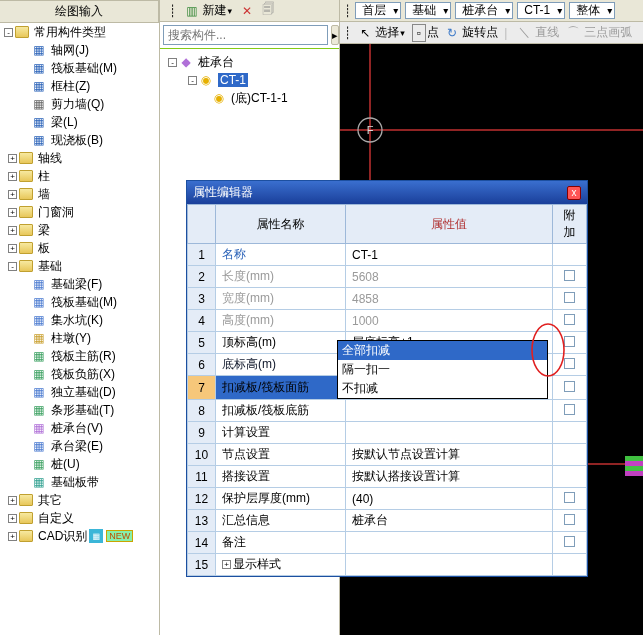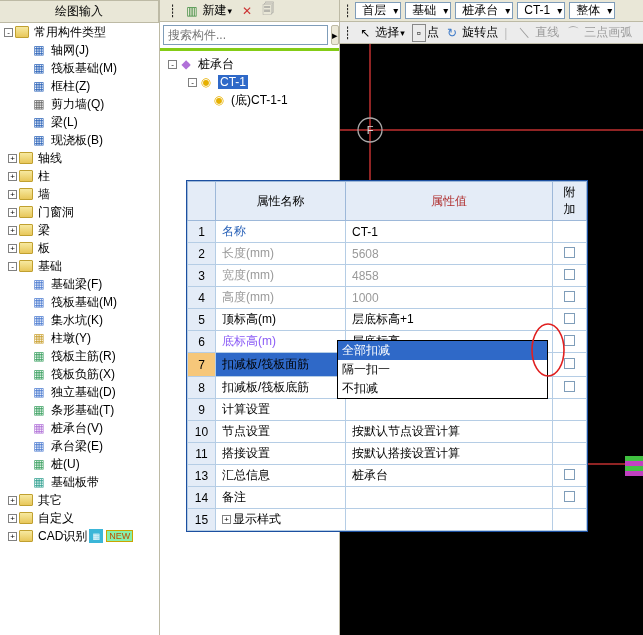--- a/index.html
+++ b/index.html
@@ -11,21 +11,21 @@
   .tree-area { overflow:auto; height:580px; }
   .tree-node { display:flex; align-items:center; height:18px; padding-left:4px; white-space:nowrap; }
   .tree-node span.lbl { margin-left:3px; }
   .sq { width:9px; height:9px; border:1px solid #808080; font-size:8px; line-height:7px; text-align:center; margin-right:2px; color:#000; }
   .folder { width:14px; height:12px; background:linear-gradient(#f7e9a0,#e8c75a); border:1px solid #c0a030; border-radius:1px; margin-right:2px; }
   .cicon { width:14px; height:14px; display:flex; align-items:center; justify-content:center; margin-right:2px; }
   .ind { display:inline-block; }
 
   .mid-pane { position:absolute; left:160px; top:0; width:180px; height:635px; background:#fff; border-right:1px solid #bdbaa5; }
   .mid-toolbar { height:22px; background:#e9e7d7; display:flex; align-items:center; padding:0 4px; border-bottom:1px solid #bdbaa5; }
-  .search-row { display:flex; padding:3px; border-bottom:3px solid #84cc16; }
+  .search-row { display:flex; padding:3px; border-bottom:1px solid #84cc16; }
   .search-row input { flex:1; border:1px solid #7f9db9; padding:2px 4px; font-size:12px; color:#999; }
   .search-row .go { width:18px; height:20px; margin-left:3px; background:#ece9d8; border:1px solid #bdbaa5; border-radius:2px; display:flex; align-items:center; justify-content:center; font-size:11px; }
   .mid-tree { padding:4px 0; }
   .top-toolbar { position:absolute; left:340px; top:0; right:0; height:22px; background:#e9e7d7; border-bottom:1px solid #bdbaa5; display:flex; align-items:center; padding:0 4px; }
   .top-toolbar2 { position:absolute; left:340px; top:22px; right:0; height:22px; background:#ececec; border-bottom:1px solid #bdbaa5; display:flex; align-items:center; padding:0 4px; }
   .combo { background:#fff; border:1px solid #7f9db9; padding:0 14px 0 6px; height:17px; line-height:15px; font-size:12px; margin-right:4px; position:relative; }
   .combo:after { content:"▾"; position:absolute; right:2px; top:0; font-size:10px; color:#000; }
   .btn-ico { padding:0 4px; height:18px; display:flex; align-items:center; margin:0 1px; }
   .grey { color:#9a9a9a; }
 
@@ -291,20 +291,24 @@
   <span class="btn-ico" style="margin-left:4px;color:#3a78c8;">↻</span>
   <span>旋转点</span>
   <span style="margin:0 6px;color:#bbb;">|</span>
   <span class="btn-ico grey">＼</span>
   <span class="grey">直线</span>
   <span class="btn-ico grey" style="margin-left:4px;">⌒</span>
   <span class="grey">三点画弧</span>
 </div>
 
 <div class="prop-dialog">
+  <div class="prop-title">
+    <span>属性编辑器</span>
+    <span class="xbtn">x</span>
+  </div>
   <table class="prop-table">
     <thead>
         <tr>
       <td></td>
       <td>属性名称</td>
       <td style="color:#b03030;">属性值</td>
       <td>附加</td>
     </tr>
       </thead>
     <tbody id="proprows">
@@ -333,21 +337,21 @@
           <td class="extcol"><span class="chk"></span></td>
         </tr>
         <tr>
           <td class="rownum">5</td>
           <td class="namecell" style="color:#000;">顶标高(m)</td>
           <td class="valcell"><span style="color:#000;">层底标高+1</span></td>
           <td class="extcol"><span class="chk"></span></td>
         </tr>
         <tr>
           <td class="rownum">6</td>
-          <td class="namecell" style="color:#8b5cf6;">底标高(m)</td>
+          <td class="namecell" style="color:#0f172a;">底标高(m)</td>
           <td class="valcell"><span style="color:#000;">层底标高</span></td>
           <td class="extcol"><span class="chk"></span></td>
         </tr>
         <tr class="sel">
           <td class="rownum">7</td>
           <td class="namecell" style="color:#000;">扣减板/筏板面筋</td>
           <td class="valcell">
             <div class="dd">全部扣减</div>
           </td>
           <td class="extcol"><span class="chk"></span></td>
@@ -370,20 +374,26 @@
           <td class="valcell"><span style="color:#000;">按默认节点设置计算</span></td>
           <td class="extcol"></td>
         </tr>
         <tr>
           <td class="rownum">11</td>
           <td class="namecell" style="color:#000;">搭接设置</td>
           <td class="valcell"><span style="color:#000;">按默认搭接设置计算</span></td>
           <td class="extcol"></td>
         </tr>
         <tr>
+          <td class="rownum">12</td>
+          <td class="namecell" style="color:#000;">保护层厚度(mm)</td>
+          <td class="valcell"><span style="color:#000;">(40)</span></td>
+          <td class="extcol"><span class="chk"></span></td>
+        </tr>
+        <tr>
           <td class="rownum">13</td>
           <td class="namecell" style="color:#000;">汇总信息</td>
           <td class="valcell"><span style="color:#000;">桩承台</span></td>
           <td class="extcol"><span class="chk"></span></td>
         </tr>
         <tr>
           <td class="rownum">14</td>
           <td class="namecell" style="color:#000;">备注</td>
           <td class="valcell"><span style="color:#000;"></span></td>
           <td class="extcol"><span class="chk"></span></td>

